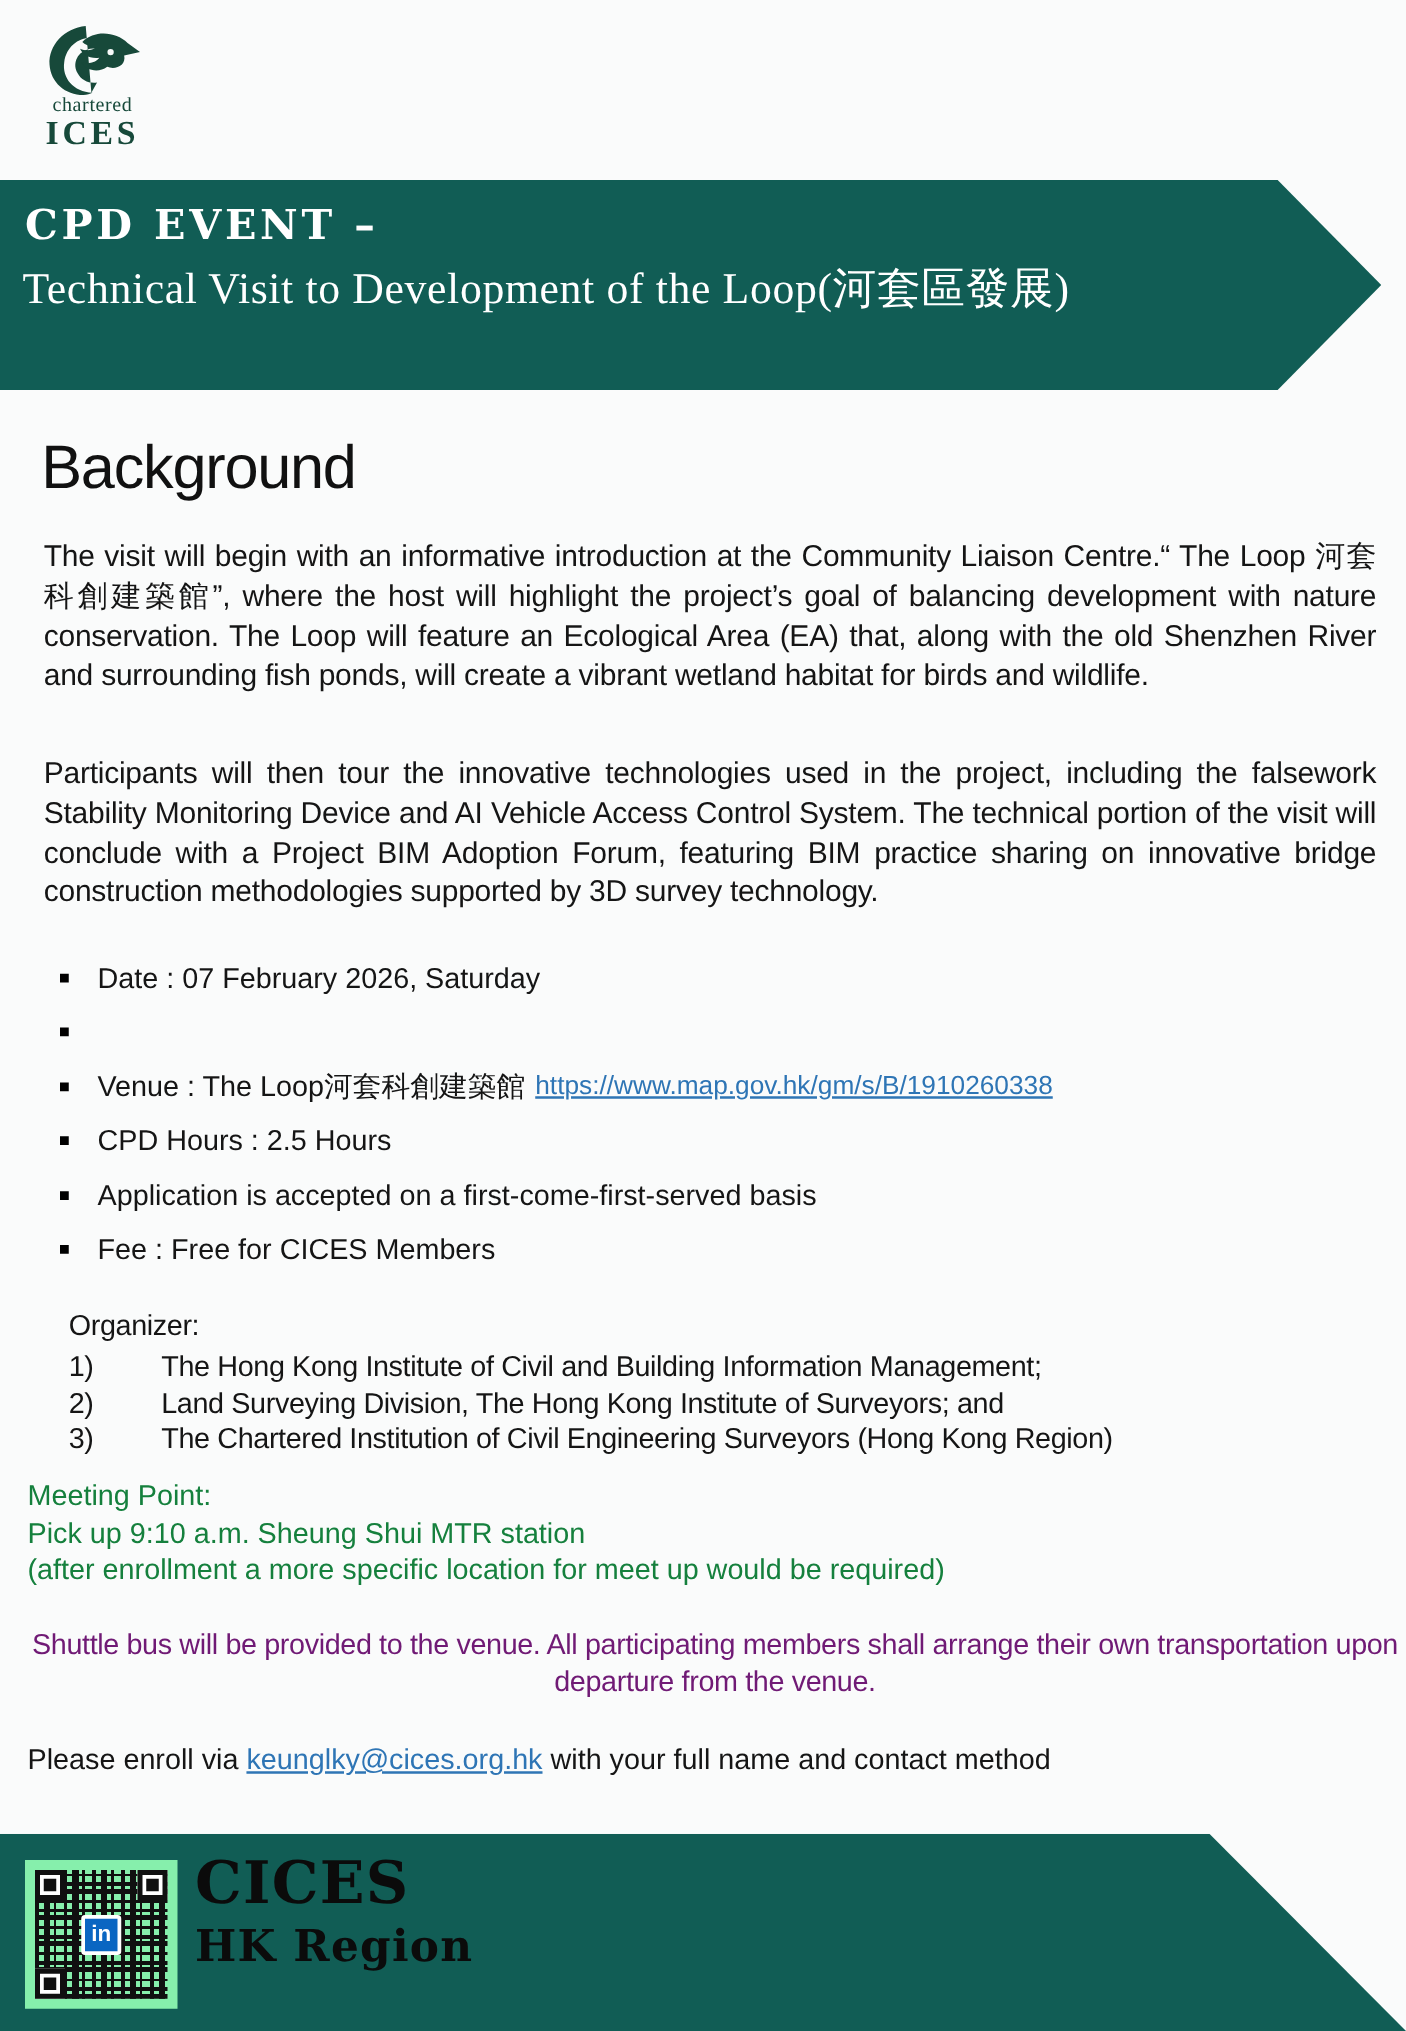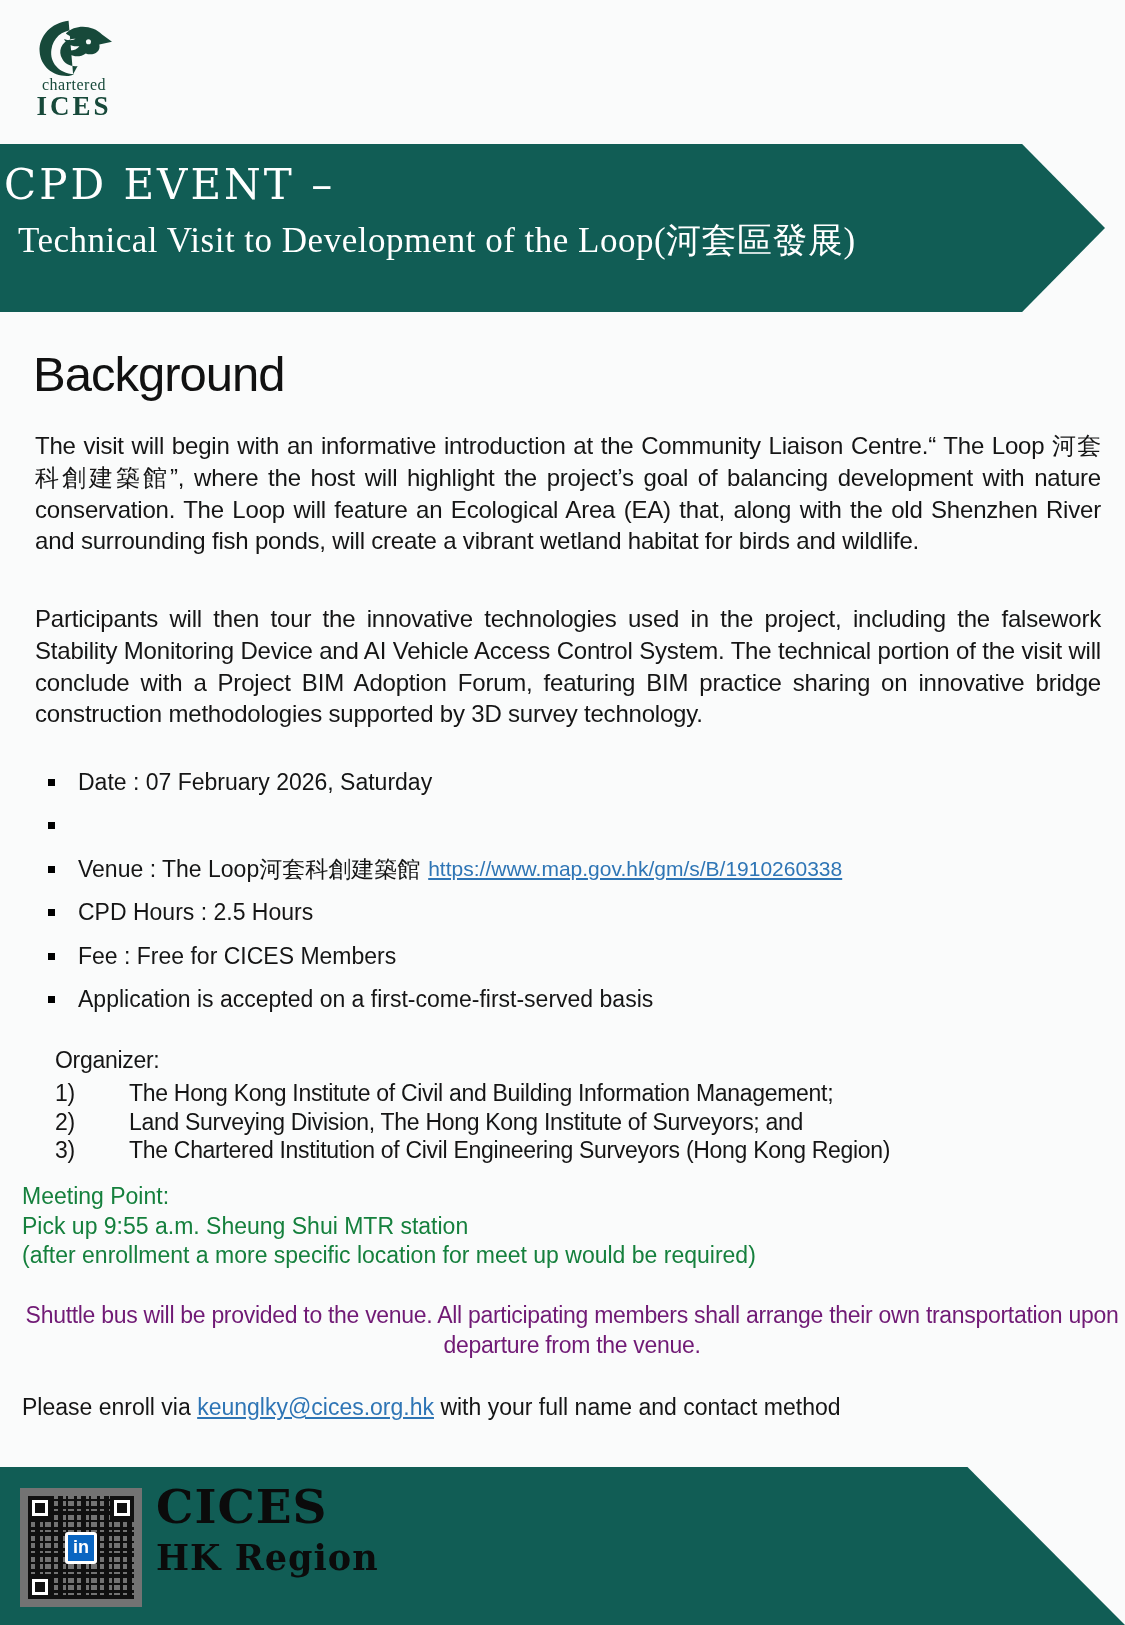--- a/index.html
+++ b/index.html
@@ -18,22 +18,22 @@
   .logo-ices { font-family:"Liberation Serif", serif; font-size:27px; font-weight:700; color:#17493A; letter-spacing:3px; margin-top:-3px; }
 
   
   .banner {
     position:absolute; left:0; top:144px; width:1105px; height:168px;
     background:#115D55;
     clip-path:polygon(0 0, 92.5% 0, 100% 50%, 92.5% 100%, 0 100%);
     color:#fff;
   }
   .banner-line1 {
-    font-family:"DejaVu Serif", serif; font-weight:400;
-    font-size:42px; letter-spacing:3px; margin:16px 0 0 4px;
+    font-family:"DejaVu Serif", serif; font-weight:700;
+    font-size:33px; letter-spacing:3px; margin:16px 0 0 20px;
   }
   .banner-line2 {
     font-family:"Liberation Serif", serif; font-weight:400;
     font-size:35px; letter-spacing:.5px; margin:8px 0 0 18px; white-space:nowrap;
   }
 
   
   .heading {
     position:absolute; left:33px; top:346px;
     font-size:49px; font-weight:400; letter-spacing:-1px; color:#111;
@@ -60,21 +60,21 @@
   .shuttle { position:absolute; left:22px; top:1301px; width:1100px; font-size:23px; line-height:29.6px; letter-spacing:-.3px; color:#701a75;text-align:center; }
   .enroll  { position:absolute; left:22px; top:1394px; font-size:23px; color:#151515; }
   .email-link { color:#2E75B5; text-decoration:underline; cursor:pointer; }
 
   
   .footer {
     position:absolute; left:0; top:1467px; width:1125px; height:158px;
     background:#115D55;
     clip-path:polygon(0 0, 86% 0, 100% 100%, 0 100%);
   }
-  .qr-box { position:absolute; left:20px; top:21px; width:122px; height:119px; background:#737373; }
+  .qr-box { position:absolute; left:20px; top:21px; width:122px; height:119px; background:#86efac; }
   .qr-pattern {
     position:absolute; inset:8px;
     background-image:
       repeating-linear-gradient(0deg,#101010 0 4px,transparent 4px 6px,#101010 6px 9px,transparent 9px 14px,#101010 14px 16px,transparent 16px 21px),
       repeating-linear-gradient(90deg,#101010 0 3px,transparent 3px 7px,#101010 7px 12px,transparent 12px 15px,#101010 15px 17px,transparent 17px 23px);
   }
   .finder { position:absolute; width:24px; height:24px; background:#fff; border:4px solid #101010; }
   .finder::after { content:""; position:absolute; inset:3px; background:#101010; }
   .finder.tl { left:0; top:0; }
   .finder.tr { right:0; top:0; }
@@ -122,25 +122,25 @@
     <span class="bullet-sq"></span>
     <span>Venue : The Loop河套科創建築館</span>
     <a class="detail-link">https://www.map.gov.hk/gm/s/B/1910260338</a>
   </div>
   <div class="detail-row">
     <span class="bullet-sq"></span>
     <span>CPD Hours : 2.5 Hours</span>
   </div>
   <div class="detail-row">
     <span class="bullet-sq"></span>
-    <span>Fee : Free for CICES Members</span>
+    <span>Application is accepted on a first-come-first-served basis</span>
   </div>
   <div class="detail-row">
     <span class="bullet-sq"></span>
-    <span>Application is accepted on a first-come-first-served basis</span>
+    <span>Fee : Free for CICES Members</span>
   </div>
 </div>
 
 <div class="organizer">
   <div class="org-label">Organizer:</div>
   <div class="org-row">
     <span class="org-num">1)</span>
     <span>The Hong Kong Institute of Civil and Building Information Management;</span>
   </div>
   <div class="org-row">
@@ -148,21 +148,21 @@
     <span>Land Surveying Division, The Hong Kong Institute of Surveyors; and</span>
   </div>
   <div class="org-row">
     <span class="org-num">3)</span>
     <span>The Chartered Institution of Civil Engineering Surveyors (Hong Kong Region)</span>
   </div>
 </div>
 
 <div class="meeting">
   <div>Meeting Point:</div>
-  <div>Pick up 9:55 a.m. Sheung Shui MTR station</div>
+  <div>Pick up 9:10 a.m. Sheung Shui MTR station</div>
   <div>(after enrollment a more specific location for meet up would be required)</div>
 </div>
 
 <div class="shuttle">Shuttle bus will be provided to the venue. All participating members shall arrange their own transportation upon departure from the venue.</div>
 
 <div class="enroll"><span>Please enroll via </span><a class="email-link">keunglky@cices.org.hk</a><span> with your full name and contact method</span></div>
 
 <div class="footer">
   <div class="qr-box">
     <div class="qr-pattern">

